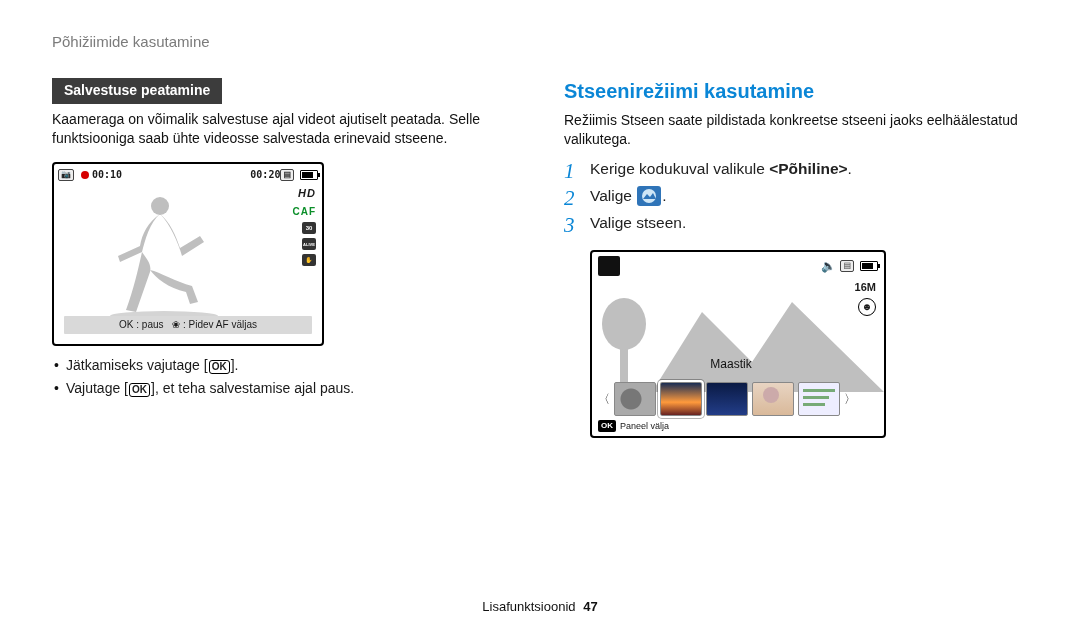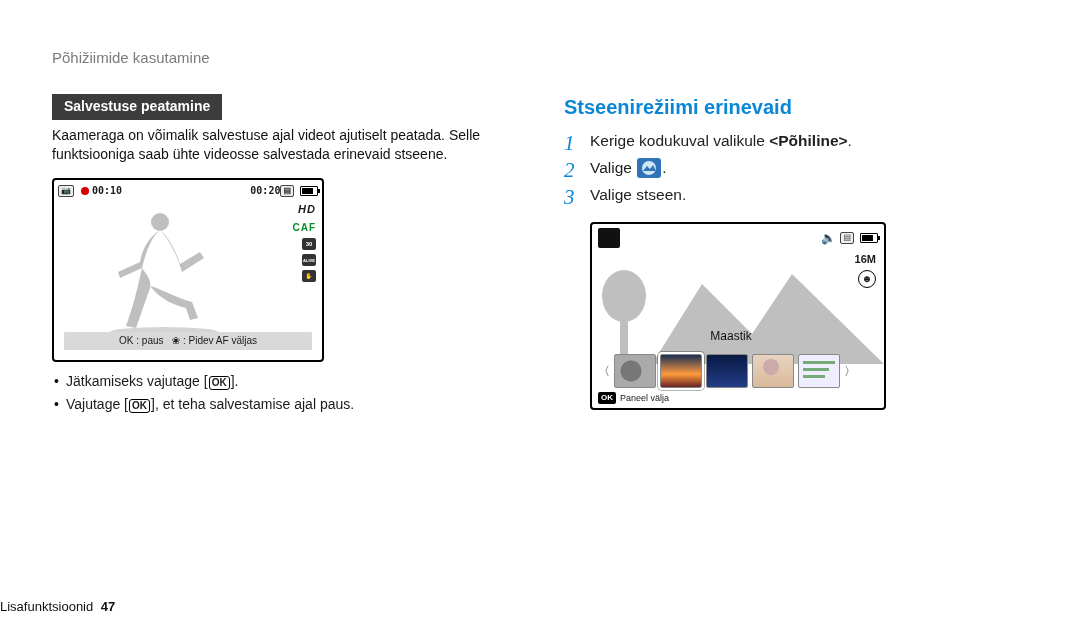--- a/index.html
+++ b/index.html
@@ -8,21 +8,21 @@
     background: #fff;
     font-family: "Myriad Pro", "Segoe UI", Arial, sans-serif;
     color: #1a1a1a;
     font-size: 14px;
     line-height: 1.35;
   }
   .page {
     position: relative;
     width: 1080px; height: 630px;
     box-sizing: border-box;
-    padding: 48px 52px 20px 52px;
+    padding: 32px 52px 20px 52px;
   }
   .running-head {
     color: #7b7b7b;
     font-size: 15px;
     margin-bottom: 26px;
   }
   .columns {
     display: flex;
     gap: 48px;
   }
@@ -266,21 +266,21 @@
     font-size: 8px; font-weight: 900;
     border-radius: 2px;
     padding: 0 3px;
     line-height: 12px;
     font-family: Arial;
   }
   .footer {
     position: absolute;
     left: 0; right: 0;
     bottom: 14px;
-    text-align: left;
+    text-align: center;
     font-size: 13px;
     color: #111;
   }
   .footer .pagenum { font-weight: 700; margin-left: 4px; }
 </style>
 </head>
 <body>
 
 <div class="page">
   <div class="running-head">Põhižiimide kasutamine</div>
@@ -338,21 +338,22 @@
         <li>
           <span>Jätkamiseks vajutage [</span><span class="ok-inline">OK</span><span>].</span>
         </li>
         <li>
           <span>Vajutage [</span><span class="ok-inline">OK</span><span>], et teha salvestamise ajal paus.</span>
         </li>
       </ul>
     </div>
 
     <div class="col">
-      <div class="h-blue">Stseenirežiimi erinevaid</div>
+      <div class="h-blue">Stseenirežiimi kasutamine</div>
+      <div class="para">Režiimis Stseen saate pildistada konkreetse stseeni jaoks eelhäälestatud valikutega.</div>
 
       <ol class="steps">
         <li>
           <span>Kerige kodukuval valikule </span><strong>&lt;Põhiline&gt;</strong><span>.</span>
         </li>
         <li>
           <span>Valige </span><svg class="scene-icon" viewBox="0 0 24 20">
             <rect x="0" y="0" width="24" height="20" rx="3" fill="#2f74b8"></rect>
             <circle cx="12" cy="10" r="7" fill="#cfe6f6"></circle>
             <path d="M6 13 L10 8 L13 11 L16 7 L19 13 Z" fill="#2f74b8"></path>

